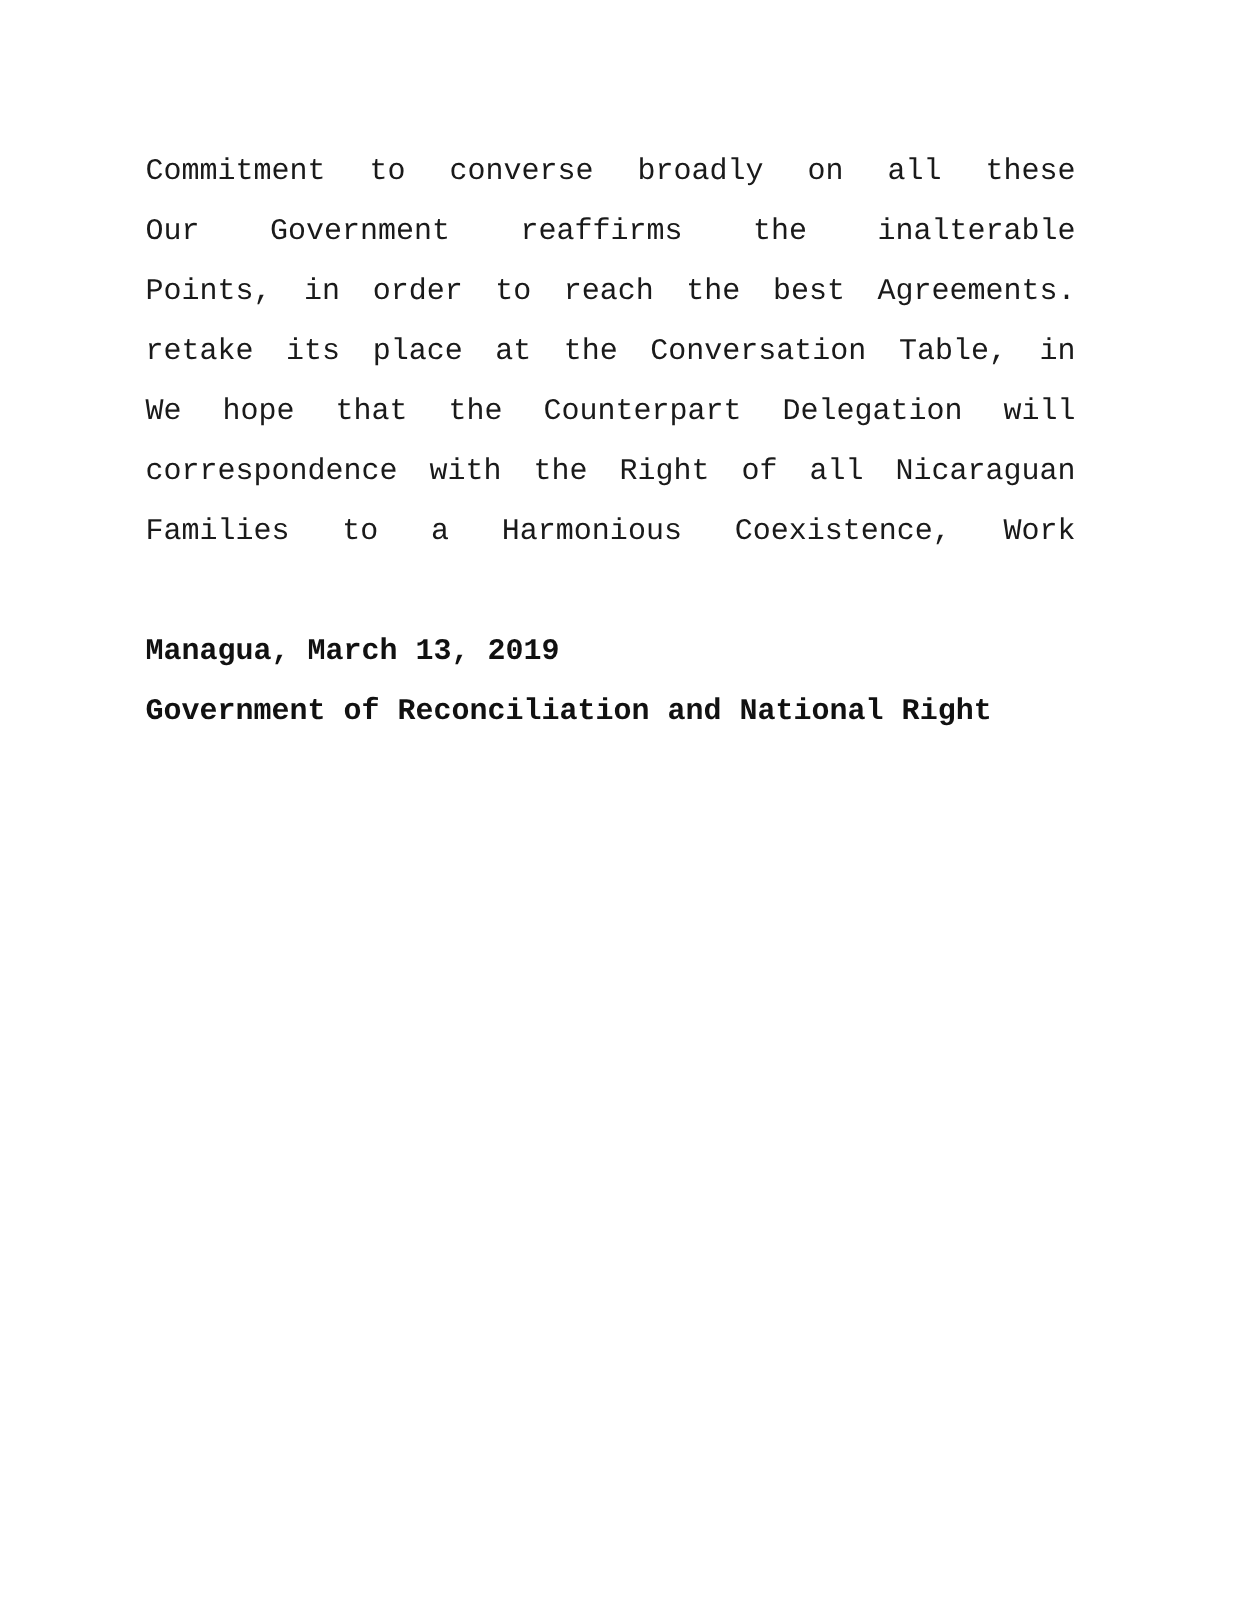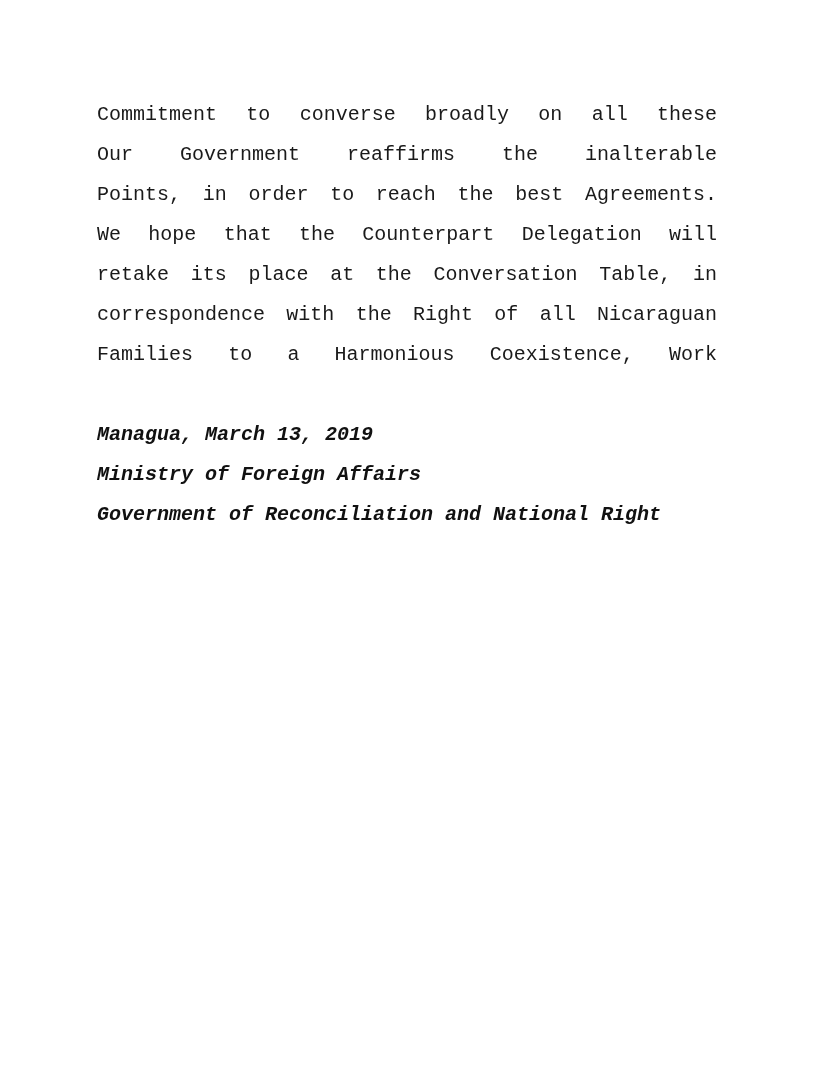--- a/index.html
+++ b/index.html
@@ -37,35 +37,33 @@
       margin-top: 40px;
     }
     .signature .sig-line {
       display: block;
       font-size: 20px;
       font-weight: bold;
       height: 40px;
       line-height: 30px;
       white-space: nowrap;
       color: #111111;
-      font-style: italic;
     }
   </style>
 </head>
 <body>
 
 <div class="page">
   <div class="body-text">
     <span class="line">Commitment to converse broadly on all these</span>
     <span class="line">Our Government reaffirms the inalterable</span>
     <span class="line">Points, in order to reach the best Agreements.</span>
+    <span class="line">retake its place at the Conversation Table, in</span>
     <span class="line">We hope that the Counterpart Delegation will</span>
-    <span class="line">retake its place at the Conversation Table, in</span>
     <span class="line">correspondence with the Right of all Nicaraguan</span>
     <span class="line">Families to a Harmonious Coexistence, Work</span>
   </div>
 
   <div class="signature">
     <span class="sig-line">Managua, March 13, 2019</span>
-    <span class="sig-line">Ministry of Foreign Affairs</span>
     <span class="sig-line">Government of Reconciliation and National Right</span>
   </div>
 </div>
 
 </body></html>

